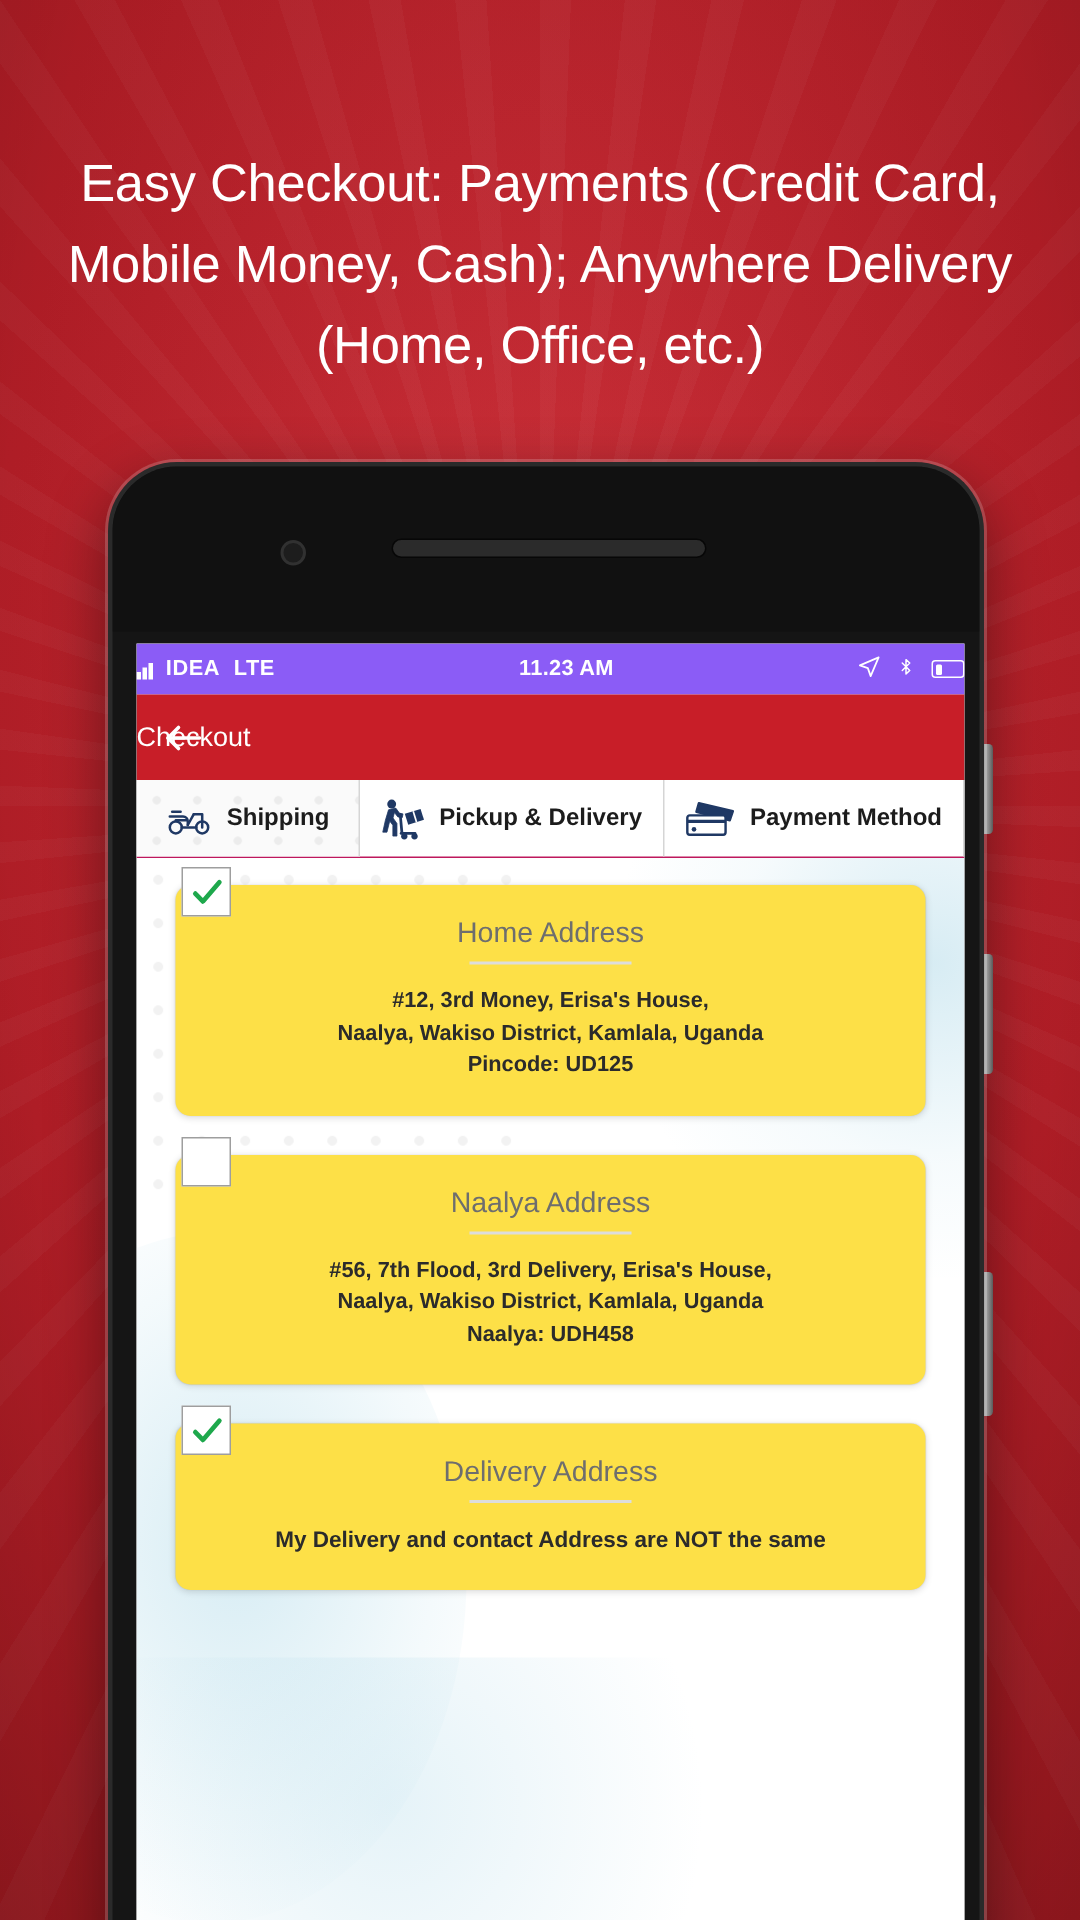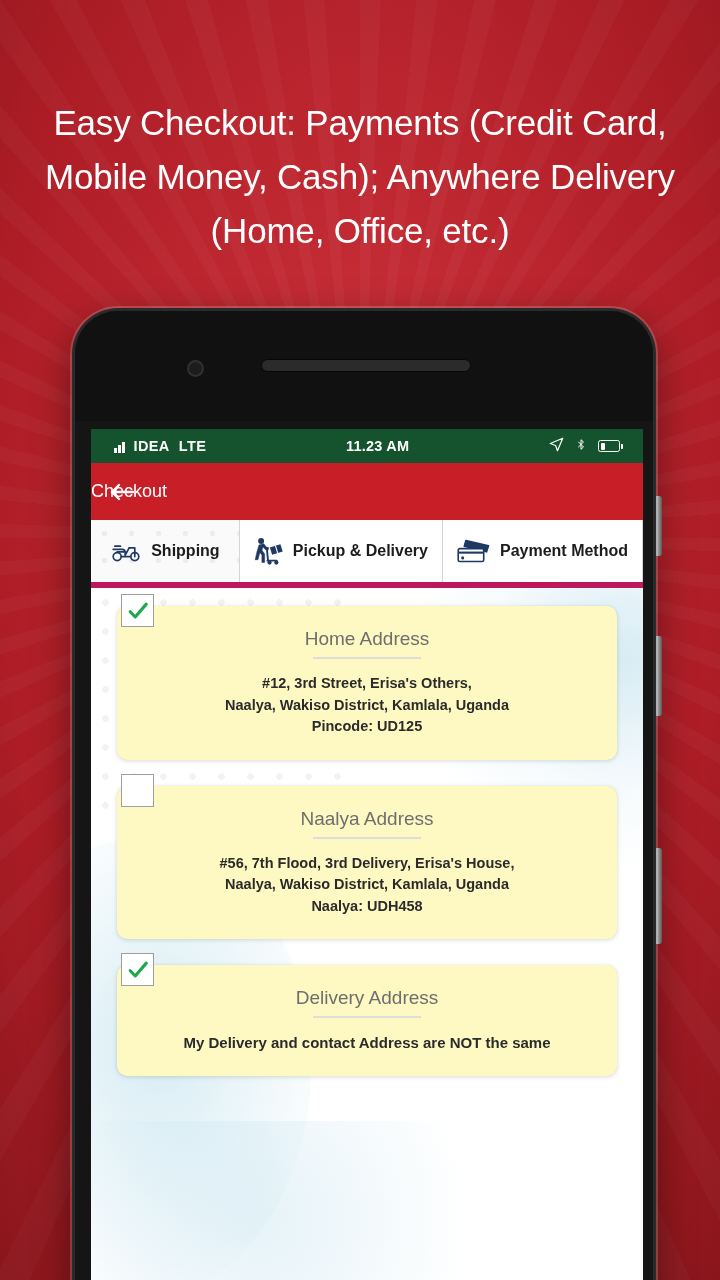--- a/index.html
+++ b/index.html
@@ -123,24 +123,24 @@
     top: 118px;
     width: 552px;
     height: 882px;
     background: #FFFFFF;
     overflow: hidden;
   }
 
   
   .status-bar {
     height: 34px;
-    background: #14532d;
+    background: #8b5cf6;
     display: flex;
     align-items: center;
-    padding: 0 23px;
+    padding: 0 0;
     color: #FFFFFF;
     font-size: 14.5px;
     font-weight: bold;
   }
   .sb-left  { display: flex; align-items: center; gap: 9px; }
   .sb-mid   { flex: 1; text-align: center; letter-spacing: 0.2px; }
   .sb-right { display: flex; align-items: center; gap: 11px; }
   .sb-carrier { letter-spacing: 0.4px; }
   .sb-lte     { letter-spacing: 0.4px; }
 
@@ -180,23 +180,23 @@
     text-align: left;
     color: #FFFFFF;
     font-size: 18px;
     font-weight: 400;
     pointer-events: none;
   }
 
   
   .tab-bar {
     display: flex;
-    height: 68px;
+    height: 52px;
     background: #FFFFFF;
-    border-bottom: 6px solid #be185d;
+    border-bottom: 1px solid #be185d;
     position: relative;
     z-index: 3;
   }
   .tab {
     display: flex;
     align-items: center;
     justify-content: center;
     gap: 9px;
     padding: 0 14px;
     border-right: 1px solid #d5d5d5;
@@ -265,21 +265,21 @@
     background: #FFFFFF;
     border: 1.5px solid #9e9e9e;
     z-index: 3;
     display: flex;
     align-items: center;
     justify-content: center;
     cursor: pointer;
   }
 
   .card {
-    background: #fef9c3;
+    background: #fde047;
     border-radius: 10px;
     box-shadow: 0 1px 5px rgba(0,0,0,0.14), 0 0 1px rgba(0,0,0,0.10);
     padding: 22px 18px 22px 18px;
     text-align: center;
     position: relative;
     z-index: 2;
   }
   .card-title {
     font-size: 19px;
     color: #6e6e6e;
@@ -454,21 +454,21 @@
 
           <div class="addr-block">
             <div class="checkbox">
               <svg width="22" height="22" viewBox="0 0 24 24" fill="none" stroke="#1EA84C" stroke-width="3.4" stroke-linecap="round" stroke-linejoin="round">
                 <path d="M3.5 12.8 L9 18.5 L21 4.5"></path>
               </svg>
             </div>
             <div class="card">
               <div class="card-title">Home Address</div>
               <div class="card-rule"></div>
-              <div class="addr-line">#12, 3rd Street, Erisa's Others,</div>
+              <div class="addr-line">#12, 3rd Money, Erisa's House,</div>
               <div class="addr-line">Naalya, Wakiso District, Kamlala, Uganda</div>
               <div class="addr-line">Pincode: UD125</div>
             </div>
           </div>
 
           <div class="addr-block">
             <div class="checkbox"></div>
             <div class="card">
               <div class="card-title">Naalya Address</div>
               <div class="card-rule"></div>

